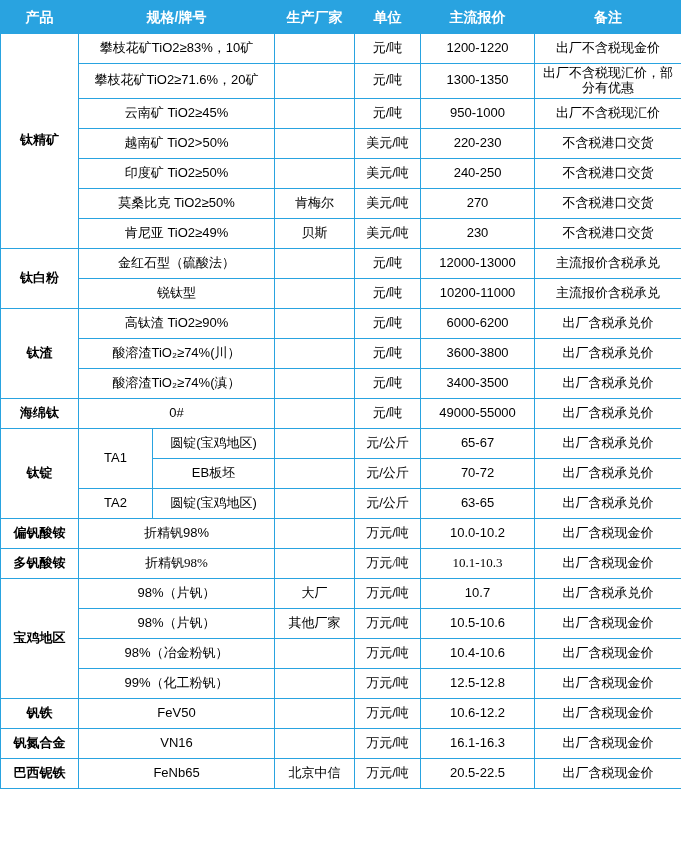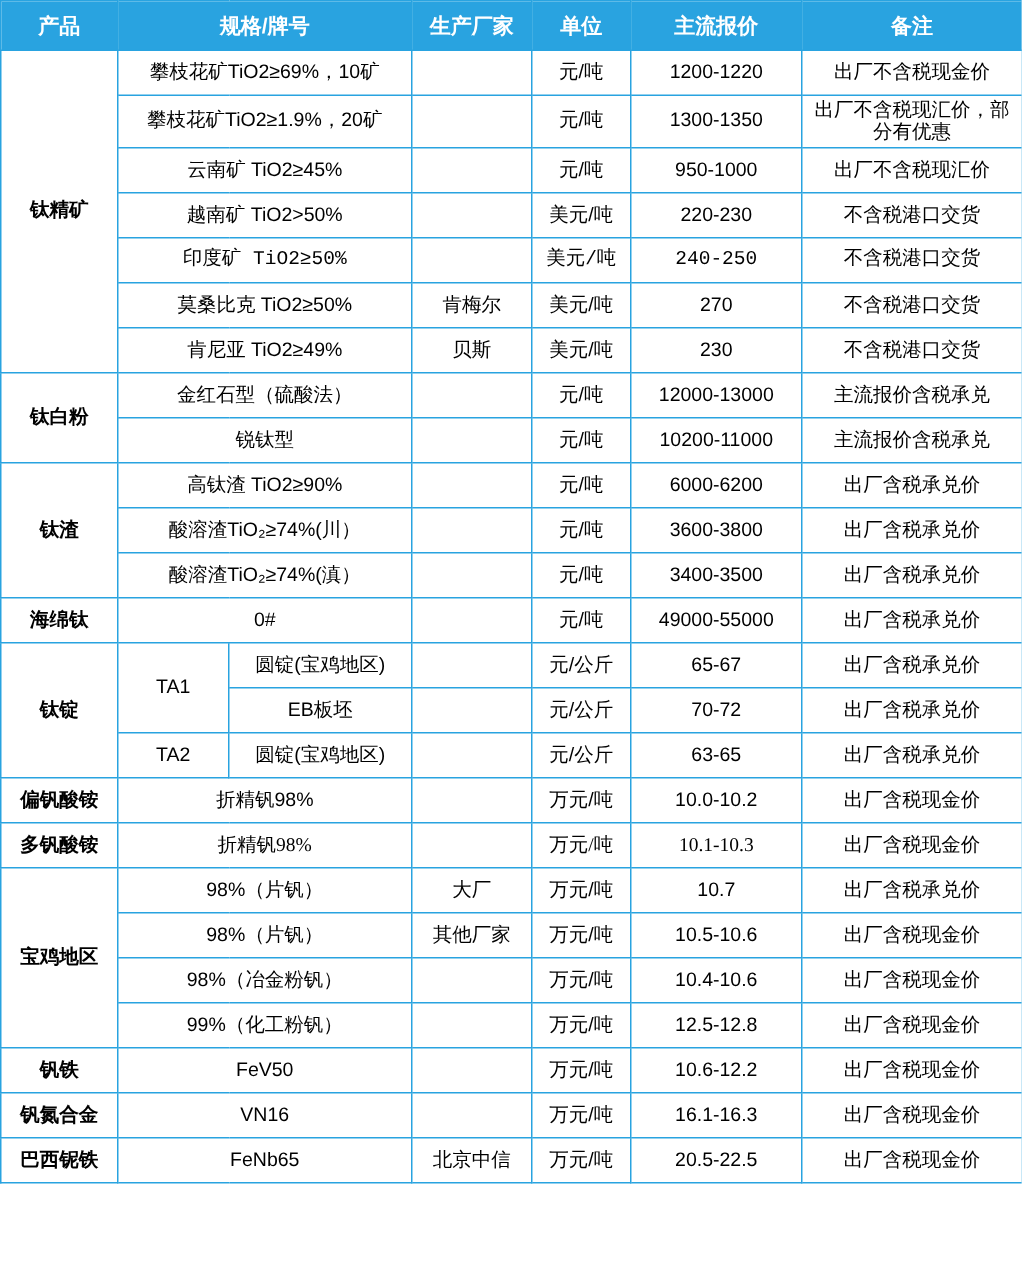--- a/index.html
+++ b/index.html
@@ -72,48 +72,48 @@
       <th colspan="2">规格/牌号</th>
       <th>生产厂家</th>
       <th>单位</th>
       <th>主流报价</th>
       <th>备注</th>
     </tr>
   </thead>
   <tbody id="table-body">
       <tr style="height: 30px;">
         <td class="cat-cell" rowspan="7">钛精矿</td>
-        <td class="grade-cell" colspan="2">攀枝花矿TiO2≥69%，10矿</td>
+        <td class="grade-cell" colspan="2">攀枝花矿TiO2≥83%，10矿</td>
         <td></td>
         <td>元/吨</td>
         <td>1200-1220</td>
         <td>出厂不含税现金价</td>
       </tr>
       <tr style="height: 30px;">
-        <td class="grade-cell" colspan="2">攀枝花矿TiO2≥1.9%，20矿</td>
+        <td class="grade-cell" colspan="2">攀枝花矿TiO2≥71.6%，20矿</td>
         <td></td>
         <td>元/吨</td>
         <td>1300-1350</td>
         <td>出厂不含税现汇价，部分有优惠</td>
       </tr>
       <tr style="height: 30px;">
         <td class="grade-cell" colspan="2">云南矿 TiO2≥45%</td>
         <td></td>
         <td>元/吨</td>
         <td>950-1000</td>
         <td>出厂不含税现汇价</td>
       </tr>
       <tr style="height: 30px;">
         <td class="grade-cell" colspan="2">越南矿 TiO2&gt;50%</td>
         <td></td>
         <td>美元/吨</td>
         <td>220-230</td>
         <td>不含税港口交货</td>
       </tr>
-      <tr style="height: 30px; font-family: Liberation Mono, monospace;">
+      <tr style="height: 30px;">
         <td class="grade-cell" colspan="2">印度矿 TiO2≥50%</td>
         <td></td>
         <td>美元/吨</td>
         <td>240-250</td>
         <td>不含税港口交货</td>
       </tr>
       <tr style="height: 30px;">
         <td class="grade-cell" colspan="2">莫桑比克 TiO2≥50%</td>
         <td>肯梅尔</td>
         <td>美元/吨</td>

